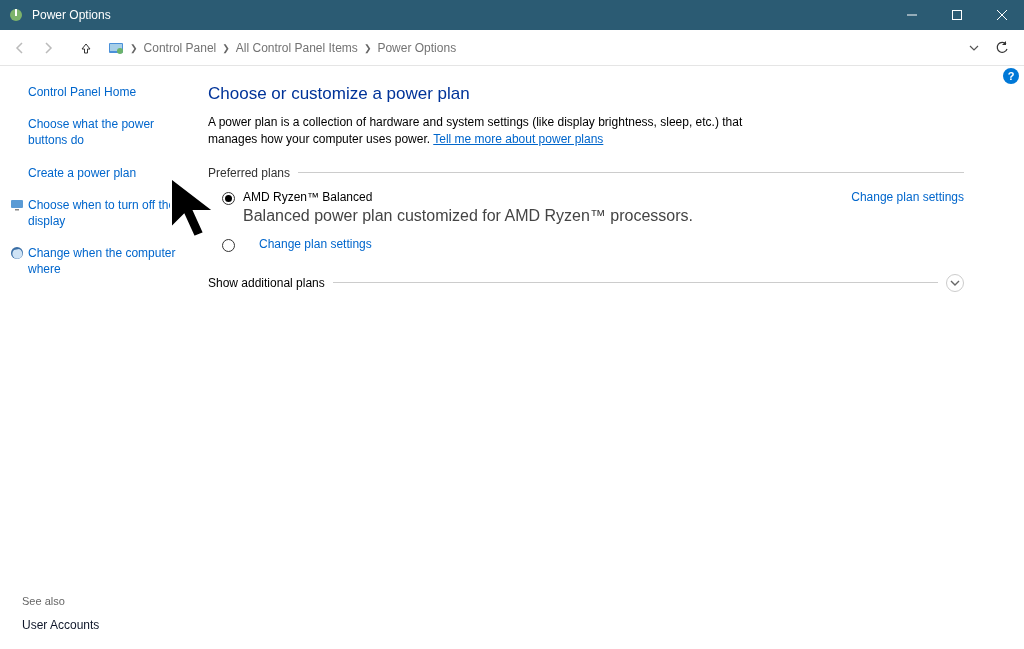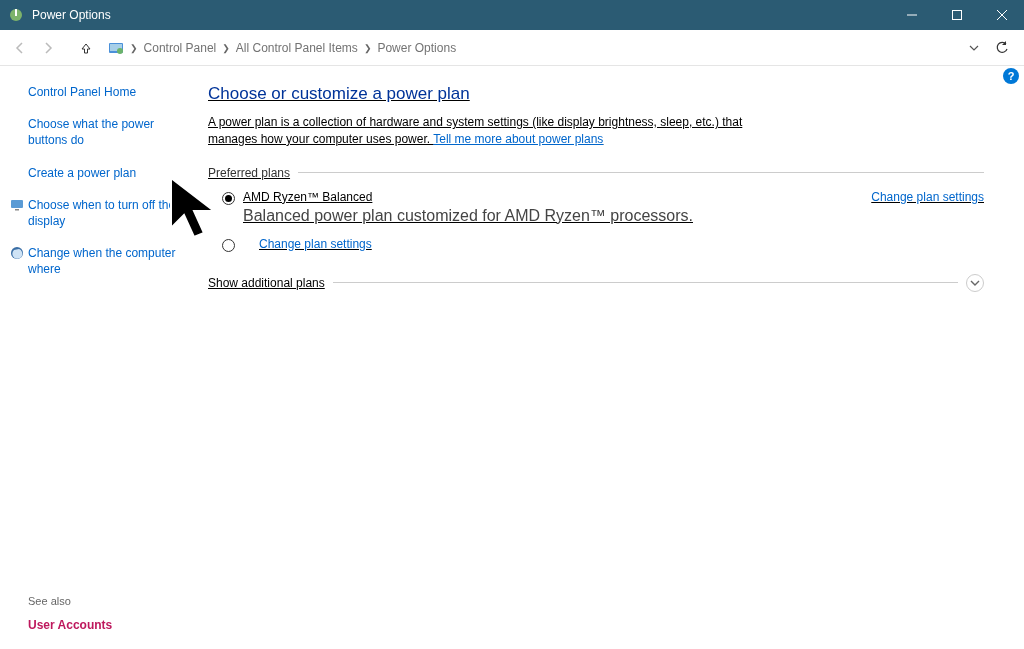--- a/index.html
+++ b/index.html
@@ -94,30 +94,29 @@
     .sidebar .side-item { position: relative; }
     .sidebar .side-icon {
       position: absolute;
       left: -18px; top: 1px;
       width: 14px; height: 14px;
       display:flex; align-items:center; justify-content:center;
     }
     .sidebar-footer {
       position: absolute;
       bottom: 16px;
-      left: 28px;
+      left: 22px;
       margin-top: 6px;
     }
     .sidebar-footer .sa { color: #666; font-size: 11px; margin-bottom: 10px;}
-    .sidebar-footer a { color: #be185d; text-decoration: none; font-weight: bold; }
+    .sidebar-footer a { color: #0f172a; text-decoration: none; }
     .main {
       flex: 1;
-      padding: 18px 40px 18px 8px;
+      padding: 18px 60px 18px 8px;
       position: relative;
-      text-decoration: underline;
     }
     .main h1 { color: #003399; font-size: 17px; font-weight: 400; margin-bottom: 10px; }
     .main .desc { color: #000; font-size: 12px; line-height: 1.4; max-width: 540px; margin-bottom: 18px;}
     .main .desc a { color: #0066cc; text-decoration: underline; }
     .section-header {
       display: flex; align-items: center; gap: 8px;
       color: #333; font-size: 12px;
       margin-bottom: 10px;
     }
     .section-header .line { flex:1; height:1px; background:#ccc; }

